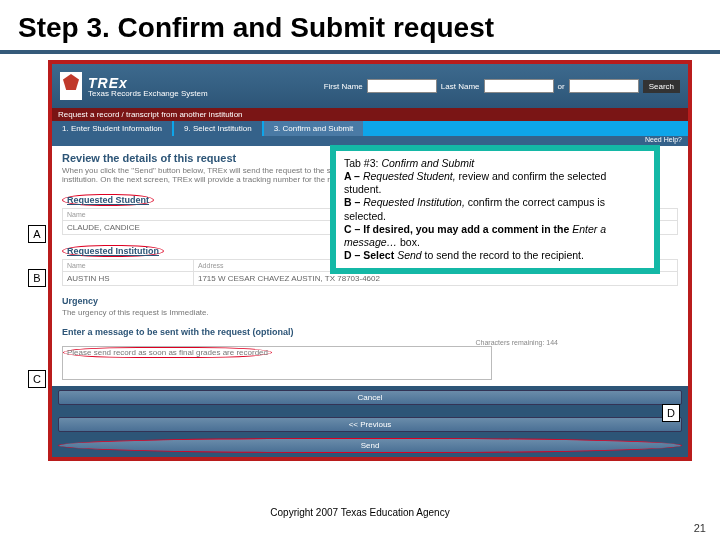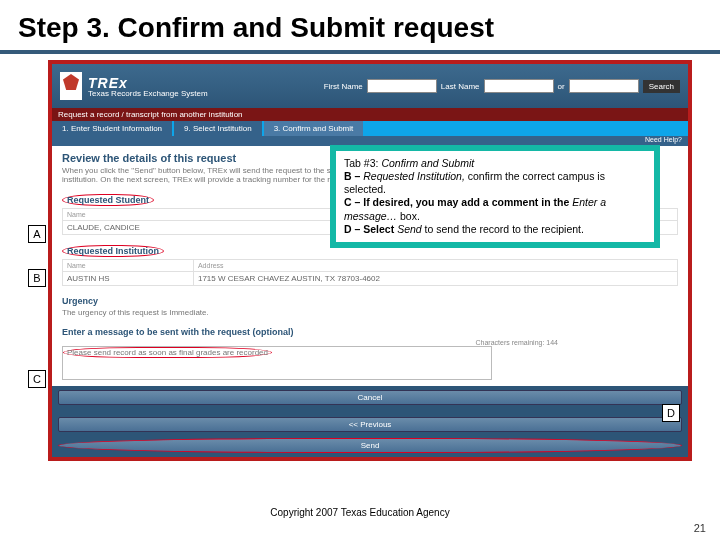--- a/index.html
+++ b/index.html
@@ -17,21 +17,21 @@
   .search-btn { background:#333; color:#fff; padding:2px 6px; font-size:8px; border:none; }
   .reqbar { background:#7a1515; color:#fff; font-size:8px; padding:2px 6px; }
   .tabs { display:flex; background:#0ea5e9; font-size:8px; color:#fff; }
   .tab { padding:3px 10px; background:#35628a; margin-right:2px; }
   .tab.active { background:#4a7aa5; }
   .helpbar { background:#35628a; height:10px; text-align:right; color:#fff; font-size:7px; padding-right:6px; }
   .content { padding: 6px 10px; position: relative; }
   .review-h { color:#2d5577; font-weight:bold; font-size:11px; margin-bottom:2px; }
   .review-p { color:#777; font-size:8px; margin-bottom:6px; max-width: 300px; }
   .sect-h { color:#2d5577; font-size:9px; font-weight:bold; margin:4px 0 2px; display:inline-block; }
-  .circled { border:1px solid #d02; border-radius:50%/60%; padding:0 4px; }
+  .circled { border:1px solid #d02; border-radius:50%/60%; padding:0 4px;text-decoration:underline; }
   .tbl { width:100%; border-collapse:collapse; font-size:8px; color:#666; margin-bottom:6px; }
   .tbl td { border:1px solid #e0e0e0; padding:2px 4px; }
   .tbl .lbl { color:#999; font-size:7px; }
   .msgbox { border:1px solid #bbb; width: 430px; height: 34px; position:relative; background:#fff;text-decoration:underline; }
   .msgtxt { font-size:8px; color:#777; padding:2px; }
   .msgtxt.circ { border:1px solid #d02; border-radius:50%/70%; display:inline-block; padding:0 3px; }
   .btnbar { background:#2d5577; padding:4px 6px; display:flex; gap:6px;flex-direction:column; }
   .btn { background:linear-gradient(#6a8caa,#4a7095); color:#fff; font-size:8px; padding:2px 10px; border:1px solid #335; border-radius:2px; }
   .btn.send { border:1px solid #d02; border-radius:50%/60%; }
   .charrem { color:#888; font-size:7px; text-align:right; padding-right:120px; }
@@ -124,20 +124,21 @@
   <div class="btnbar">
     <button class="btn">Cancel</button>
     <div style="flex:1"></div>
     <button class="btn">&lt;&lt; Previous</button>
     <button class="btn send">Send</button>
   </div>
 </div>
 
 <div class="overlay">
   <div><span>Tab #3: </span><i>Confirm and Submit</i></div>
+  <div><b>A – </b><i>Requested Student,</i><span> review and confirm the selected student.</span></div>
   <div><b>B – </b><i>Requested Institution,</i><span> confirm the correct campus is selected.</span></div>
   <div><b>C – If desired, you may add a comment in the </b><i>Enter a message…</i><span> box.</span></div>
   <div><b>D – Select </b><i>Send</i><span> to send the record to the recipient.</span></div>
 </div>
 
 <div class="marker mA">A</div>
 <div class="marker mB">B</div>
 <div class="marker mC">C</div>
 <div class="marker mD">D</div>
 

